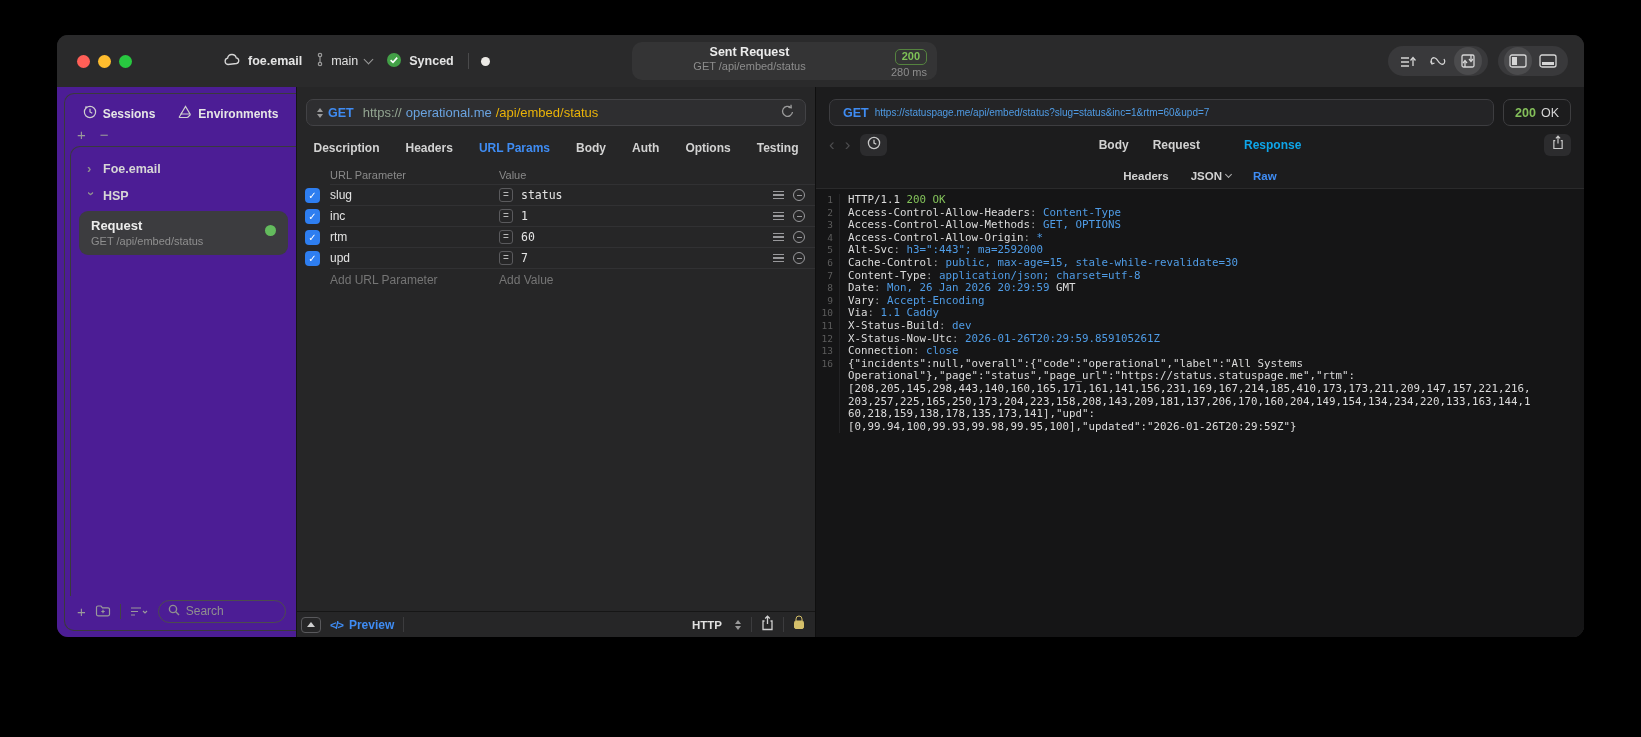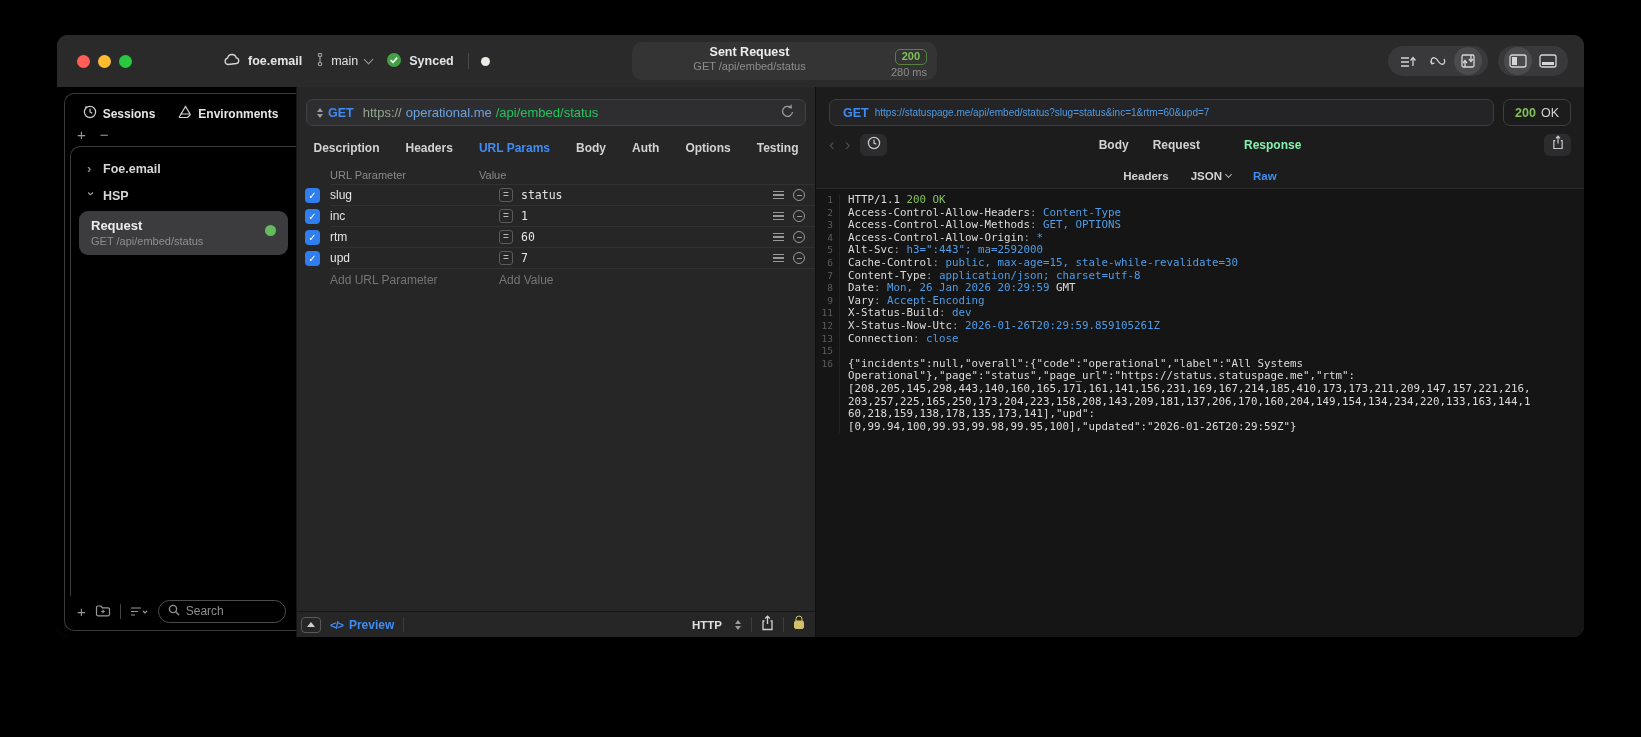--- a/index.html
+++ b/index.html
@@ -29,21 +29,21 @@
   .cap-ms { color:#8d8d8d; font-size:11px; margin-top:1px; }
 
   .tb-right { position:absolute; right:16px; top:11px; display:flex; gap:10px; }
   .pillgrp { background:#39393b; border-radius:15px; height:30px; display:flex; align-items:center; padding:0 6px; gap:2px; }
   .tbtn { width:28px; height:28px; display:flex; align-items:center; justify-content:center; border-radius:50%; }
   .tbtn.hl { background:#4b4b4d; }
   .tbtn svg { stroke:#d6d6d6; fill:none; stroke-width:1.3; }
 
   
   .content { display:flex; height:550px; }
-  .sidebar { width:239px; background:#000000; padding:6px 0 6px 7px; }
+  .sidebar { width:239px; background:#4c1d95; padding:6px 0 6px 7px; }
   .side-panel { height:100%; border:1px solid #3a3a3c; border-right:none; border-radius:10px 0 0 10px; display:flex; flex-direction:column; }
   .side-tabs { display:flex; justify-content:center; gap:22px; padding:11px 0 6px; }
   .side-tab { display:flex; align-items:center; gap:6px; color:#e6e6e6; font-size:12px; font-weight:600; }
   .side-tab svg { stroke:#cfcfcf; fill:none; stroke-width:1.2; }
   .side-pm { display:flex; gap:14px; padding:0 0 2px 12px; color:#9a9a9a; font-size:15px; height:18px; line-height:14px; }
   .tree-panel { flex:1; margin-left:5px; border:1px solid #3a3a3c; border-right:none; border-bottom:none; border-top-left-radius:10px; padding-top:8px; }
   .tree-item { display:flex; align-items:center; gap:8px; padding:6px 10px 6px 16px; color:#d6d6d6; font-size:12.5px; font-weight:600; }
   .tree-chev { color:#8f8f8f; font-size:13px; display:inline-block; width:8px; }
   .tree-chev.open { transform:rotate(90deg); }
   .req-card { margin:2px 8px 0 8px; background:#3c3c3f; border-radius:9px; padding:7px 12px 8px; position:relative; }
@@ -63,28 +63,28 @@
   .mid { width:519px; background:#262627; border-left:1px solid #151515; display:flex; flex-direction:column; }
   .urlbar-wrap { padding:12px 9px 4px; }
   .urlbar { height:27px; background:#2e2e30; border:1px solid #424245; border-radius:7px; display:flex; align-items:center; padding:0 10px; gap:4px; }
   .updown { display:inline-flex; flex-direction:column; gap:2px; margin-right:1px; }
   .updown i { width:0; height:0; border-left:3px solid transparent; border-right:3px solid transparent; }
   .updown i.u { border-bottom:4px solid #9a9a9a; }
   .updown i.d { border-top:4px solid #9a9a9a; }
   .m-get { color:#3f8cf3; font-weight:700; font-size:12.5px; margin-right:5px; }
   .u-scheme { color:#93a591; font-size:13px; }
   .u-host { color:#6aa3e0; font-size:13px; }
-  .u-path { color:#22c55e; font-size:13px; }
+  .u-path { color:#eab308; font-size:13px; }
   .refresh { margin-left:auto; color:#9a9a9a; font-size:14px; }
   .mid-tabs { display:flex; justify-content:center; gap:26px; padding:11px 0 10px; }
   .mtab { color:#d2d2d2; font-size:12px; font-weight:600; cursor:default; }
   .mtab.active { color:#3f8cf3; }
   .params { flex:1; padding-left:8px; }
   .phead { display:flex; height:20px; align-items:center; margin-left:25px; border-bottom:1px solid #313133; color:#8a8a8a; font-size:11px; }
-  .phead .c1 { width:149px; }
+  .phead .c1 { width:169px; }
   .prow { display:flex; align-items:center; height:21px; }
   .pcheck { width:15px; height:15px; border-radius:4px; background:#2e7ef0; color:#fff; font-size:10px; line-height:15px; text-align:center; margin-right:10px; flex:none; }
   .pline { flex:1; display:flex; align-items:center; height:100%; border-bottom:1px solid #313133; padding-right:10px; }
   .pname { width:169px; color:#e4e4e4; font-size:12px; }
   .pval { flex:1; display:flex; align-items:center; gap:8px; }
   .eqbox { width:14px; height:14px; border:1px solid #5a5a5d; border-radius:3px; color:#b8b8b8; font-size:10px; line-height:12px; text-align:center; flex:none; }
   .pv { font-family:"DejaVu Sans Mono","Liberation Mono",monospace; font-size:11.5px; color:#e4e4e4; }
   .rowicons { display:flex; align-items:center; gap:9px; }
   .hlines { display:inline-flex; flex-direction:column; gap:2px; }
   .hlines b { width:11px; height:1.4px; background:#98989b; }
@@ -111,21 +111,21 @@
   .r-url { color:#4f9be4; font-size:10px; }
   .resp-status { height:27px; border:1px solid #3e3e40; border-radius:7px; display:flex; align-items:center; gap:5px; padding:0 11px; }
   .rs-code { color:#84bf5a; font-size:12.5px; font-weight:700; }
   .rs-ok { color:#d6d6d6; font-size:12.5px; }
   .resp-nav { height:37px; display:flex; align-items:center; padding:0 13px; position:relative; }
   .nav-chevs { color:#4d4d4f; font-size:17px; display:flex; gap:10px; margin-right:10px; }
   .clock-btn { width:27px; height:22px; background:#2c2c2e; border-radius:6px; display:flex; align-items:center; justify-content:center; }
   .clock-btn svg, .share-btn svg { stroke:#c8c8c8; fill:none; stroke-width:1.3; }
   .resp-tabs { position:absolute; left:0; right:0; display:flex; justify-content:center; gap:24px; }
   .rtab { color:#d2d2d2; font-size:12px; font-weight:600; }
-  .rtab.active { color:#86efac;margin-left:20px; }
+  .rtab.active { color:#0ea5e9;margin-left:20px; }
   .share-btn { margin-left:auto; z-index:2; }
   .resp-subtabs { height:25px; display:flex; justify-content:center; gap:22px; align-items:center; }
   .stab { color:#d2d2d2; font-size:11.5px; font-weight:600; display:flex; align-items:center; gap:4px; }
   .stab.active { color:#3f8cf3; }
   .stab .chev { width:5px; height:5px; border-color:#b0b0b0; margin-top:-2px; }
   .code { flex:1; background:#151516; border-top:1px solid #2a2a2b; padding-top:5px; overflow:hidden;
     font-family:"DejaVu Sans Mono","Liberation Mono",monospace; font-size:10.8px; }
   .cline { display:flex; height:12.6px; line-height:12.6px; }
   .gnum { width:24px; flex:none; text-align:right; padding-right:6px; color:#5c5c5c; font-size:9.5px; border-right:1px solid #232325; }
   .ccode { padding-left:8px; white-space:pre; }
@@ -532,36 +532,36 @@
           </div>
           <div class="cline">
             <span class="gnum">8</span>
             <span class="ccode"><span class="tk-w">Date</span><span class="tk-d">: </span><span class="tk-b">Mon, 26 Jan 2026 20:29:59 </span><span class="tk-w">GMT</span></span>
           </div>
           <div class="cline">
             <span class="gnum">9</span>
             <span class="ccode"><span class="tk-w">Vary</span><span class="tk-d">: </span><span class="tk-b">Accept-Encoding</span></span>
           </div>
           <div class="cline">
+            <span class="gnum">10</span>
+            <span class="ccode"><span class="tk-w">Via</span><span class="tk-d">: </span><span class="tk-b">1.1 Caddy</span></span>
+          </div>
+          <div class="cline">
             <span class="gnum">11</span>
             <span class="ccode"><span class="tk-w">X-Status-Build</span><span class="tk-d">: </span><span class="tk-b">dev</span></span>
           </div>
           <div class="cline">
             <span class="gnum">12</span>
             <span class="ccode"><span class="tk-w">X-Status-Now-Utc</span><span class="tk-d">: </span><span class="tk-b">2026-01-26T20:29:59.859105261Z</span></span>
           </div>
           <div class="cline">
             <span class="gnum">13</span>
             <span class="ccode"><span class="tk-w">Connection</span><span class="tk-d">: </span><span class="tk-b">close</span></span>
           </div>
           <div class="cline">
-            <span class="gnum">15</span>
-            <span class="ccode"></span>
-          </div>
-          <div class="cline">
             <span class="gnum">16</span>
             <span class="ccode"><span class="tk-w">{"incidents":null,"overall":{"code":"operational","label":"All Systems</span></span>
           </div>
           <div class="cline">
             <span class="gnum"></span>
             <span class="ccode"><span class="tk-w">Operational"},"page":"status","page_url":"https://status.statuspage.me","rtm":</span></span>
           </div>
           <div class="cline">
             <span class="gnum"></span>
             <span class="ccode"><span class="tk-w">[208,205,145,298,443,140,160,165,171,161,141,156,231,169,167,214,185,410,173,173,211,209,147,157,221,216,</span></span>

